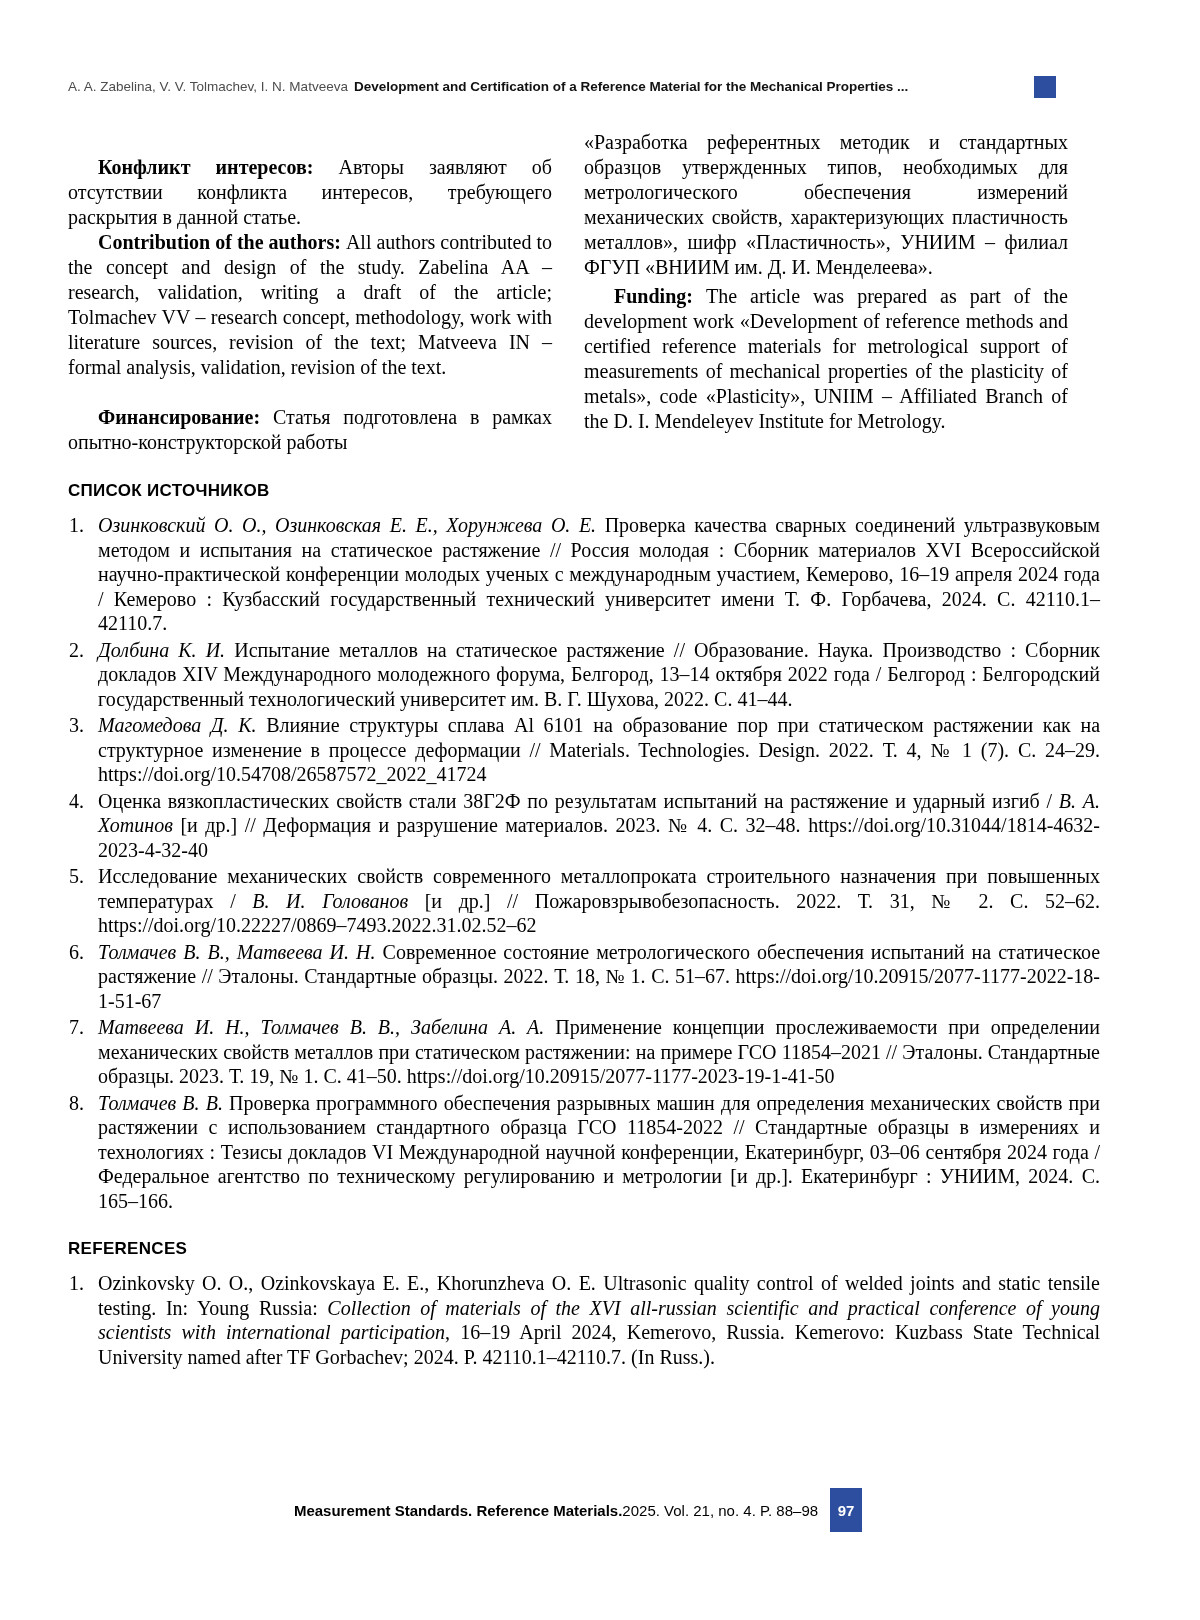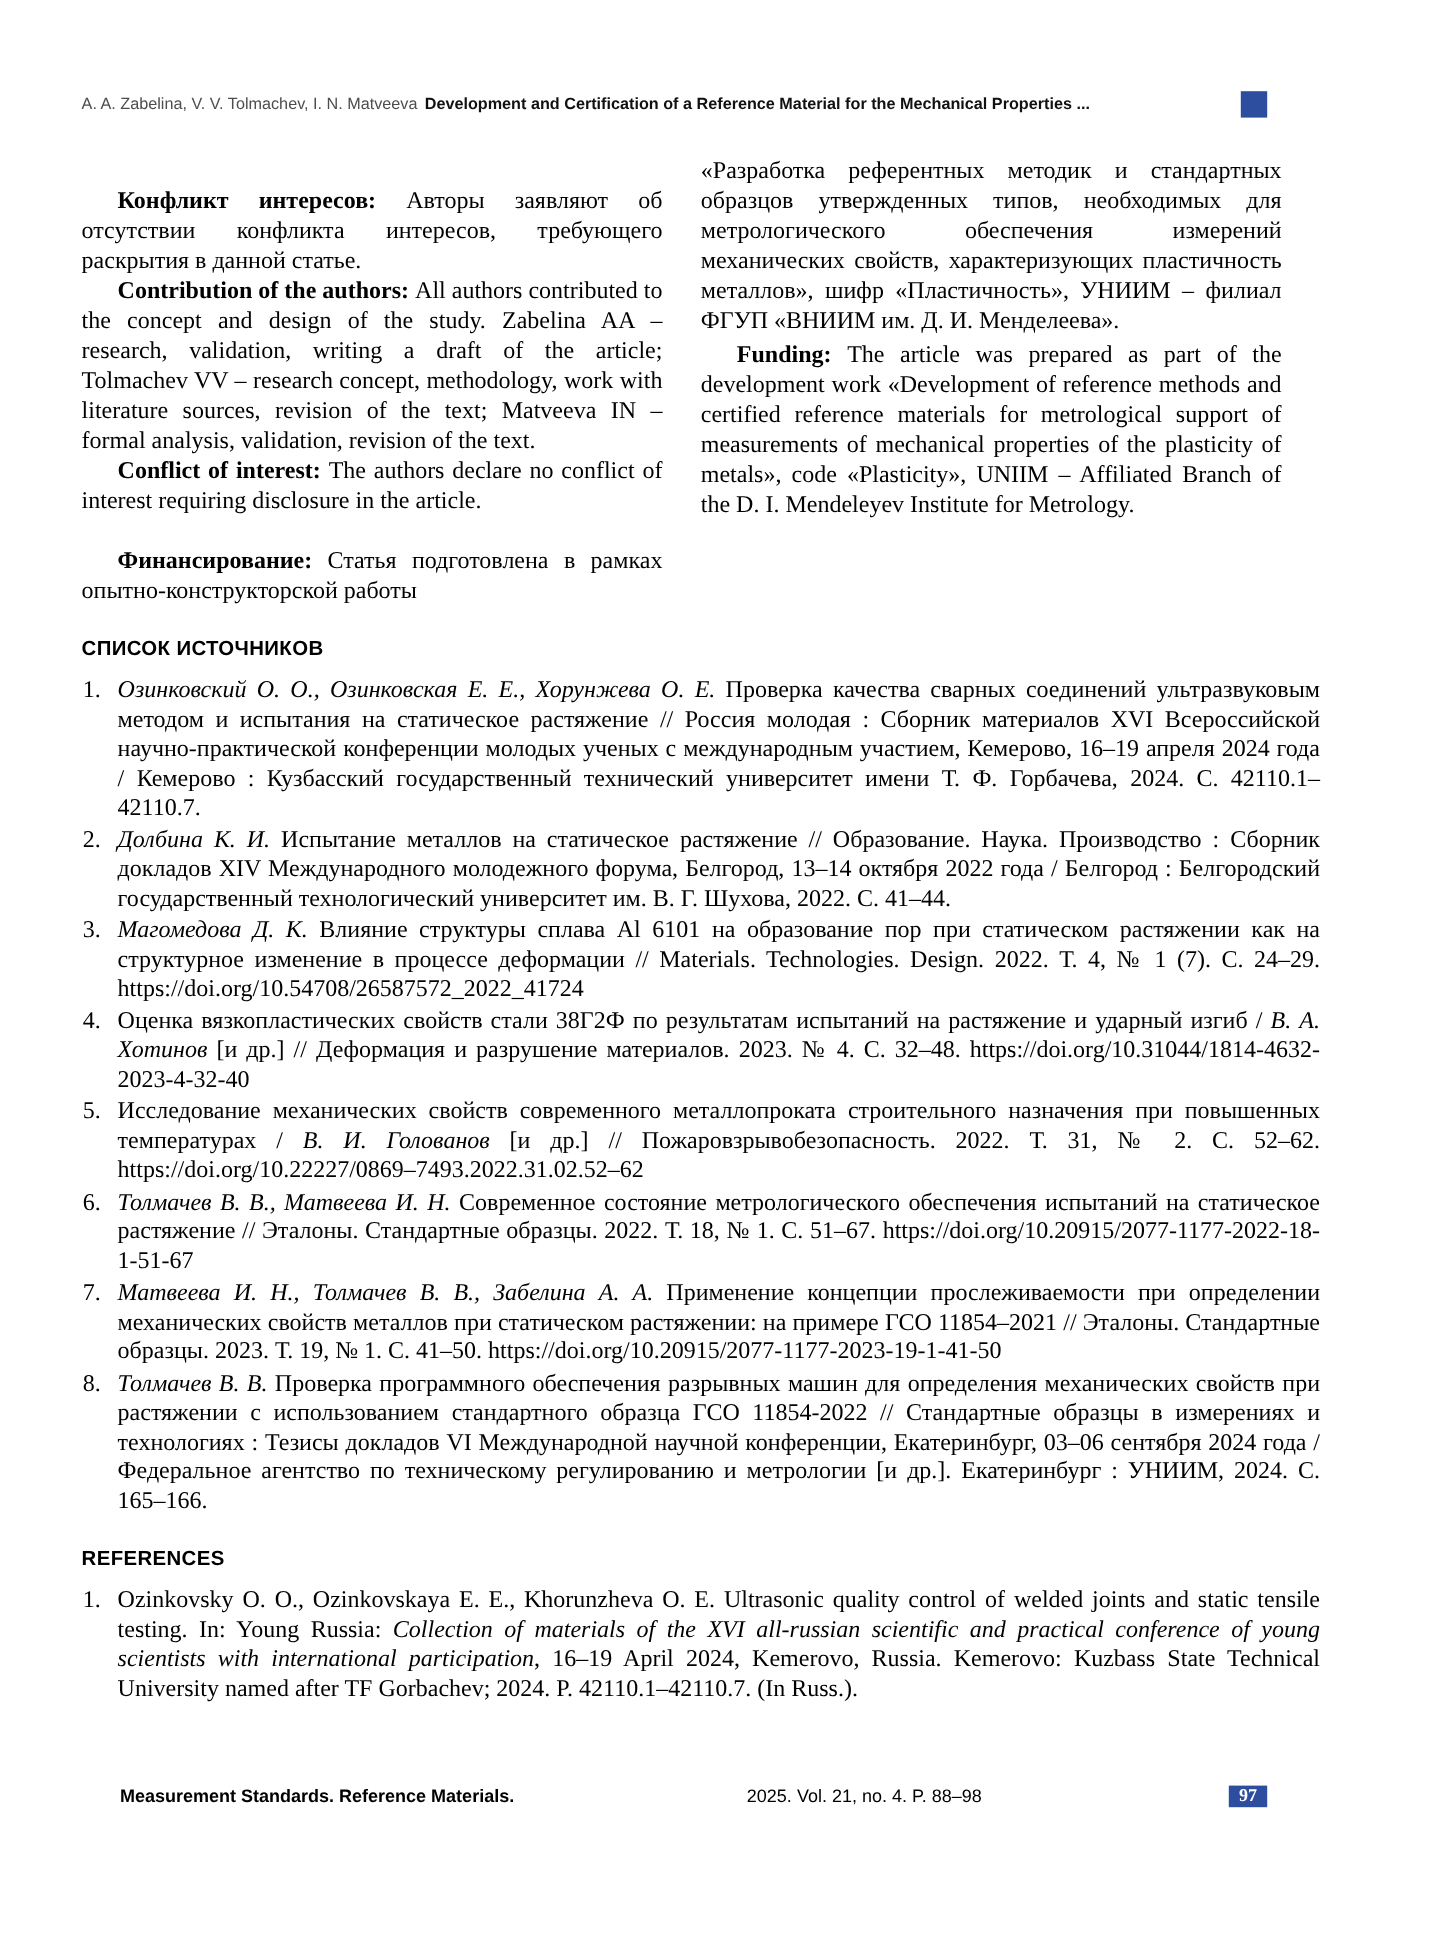--- a/index.html
+++ b/index.html
@@ -55,51 +55,49 @@
     list-style: none; margin: 0; padding: 0;
     font-size: 20px; line-height: 24.5px;
     text-align: justify;
   }
   .ref-list li { position: relative; padding-left: 30px; margin-bottom: 2px; }
   .ref-list .num { position: absolute; left: 1px; top: 0; }
 
   
   .page-footer {
     position: absolute; top: 1488px; left: 100px; right: 100px;
-    display: flex; justify-content: space-between; align-items: center;
+    display: flex; justify-content: center; align-items: center;
     font-family: "Liberation Sans", sans-serif; font-size: 15px;
   }
   .ft-bold { font-weight: bold; }
   .ft-normal { margin-left: 0; }
   .page-badge {
     margin-left: 12px; margin-right: 44px;
-    width: 32px; height: 18px;
+    width: 32px; height: 44px;
     background: var(--accent); color: #fff;
     font-weight: bold; font-size: 15px;
     display: flex; align-items: center; justify-content: center;
     flex: 0 0 auto;
-    font-family: Liberation Serif, serif;
   }
 </style>
 </head>
 <body>
 
 <div class="page">
 
   <header class="page-header">
     <span class="hdr-authors">A. A. Zabelina, V. V. Tolmachev, I. N. Matveeva</span>
     <span class="hdr-title">Development and Certification of a Reference Material for the Mechanical Properties ...</span>
     <span class="hdr-square"></span>
   </header>
 
   <section class="two-col">
     <div class="col">
       <p class="para indent gap-top"><span class="b">Конфликт интересов: </span><span>Авторы заявляют об отсутствии конфликта интересов, требующего раскрытия в данной статье.</span></p>
       <p class="para indent"><span class="b">Contribution of the authors: </span><span>All authors contributed to the concept and design of the study. Zabelina AA – research, validation, writing a draft of the article; Tolmachev VV – research concept, methodology, work with literature sources, revision of the text; Matveeva IN – formal analysis, validation, revision of the text.</span></p>
-      <p class="para indent"><span class="b">Conflict of interest: </span><span>The authors declare no conflict of interest requiring disclosure in the article.</span></p>
       <p class="para indent gap-top"><span class="b">Финансирование: </span><span>Статья подготовлена в рамках опытно-конструкторской работы</span></p>
     </div>
     <div class="col">
       <p class="para"><span>«Разработка референтных методик и стандартных образцов утвержденных типов, необходимых для метрологического обеспечения измерений механических свойств, характеризующих пластичность металлов», шифр «Пластичность», УНИИМ – филиал ФГУП «ВНИИМ им. Д. И. Менделеева».</span></p>
       <p class="para indent gap-top-sm"><span class="b">Funding: </span><span>The article was prepared as part of the development work «Development of reference methods and certified reference materials for metrological support of measurements of mechanical properties of the plasticity of metals», code «Plasticity», UNIIM – Affiliated Branch of the D. I. Mendeleyev Institute for Metrology.</span></p>
     </div>
   </section>
 
   <h2 class="list-heading">СПИСОК ИСТОЧНИКОВ</h2>
   <ol class="ref-list">

